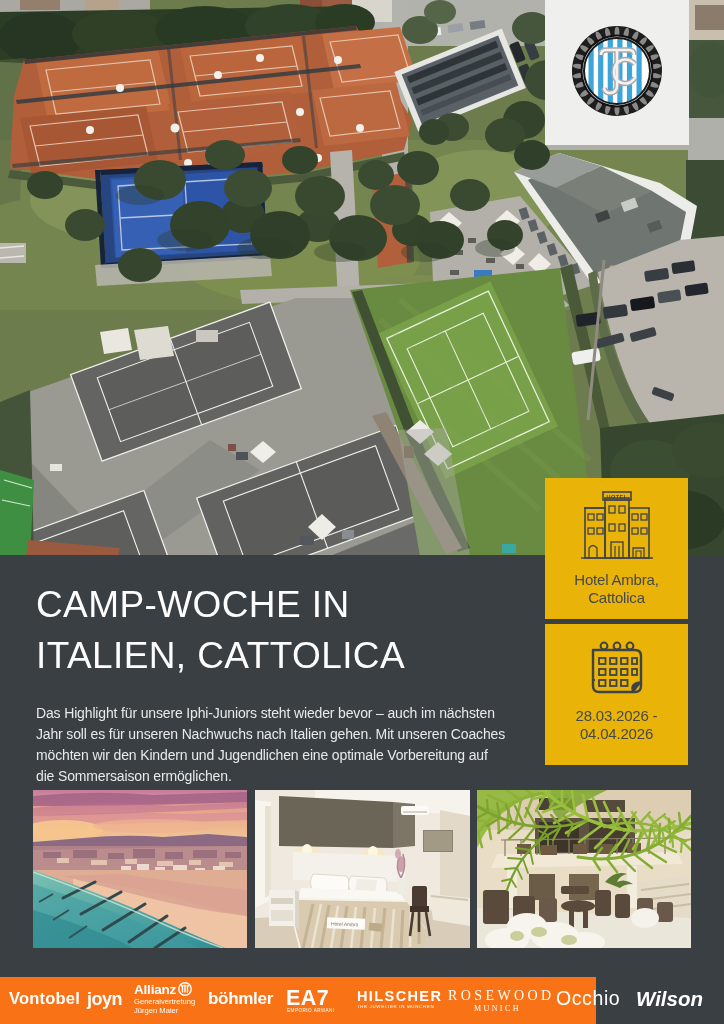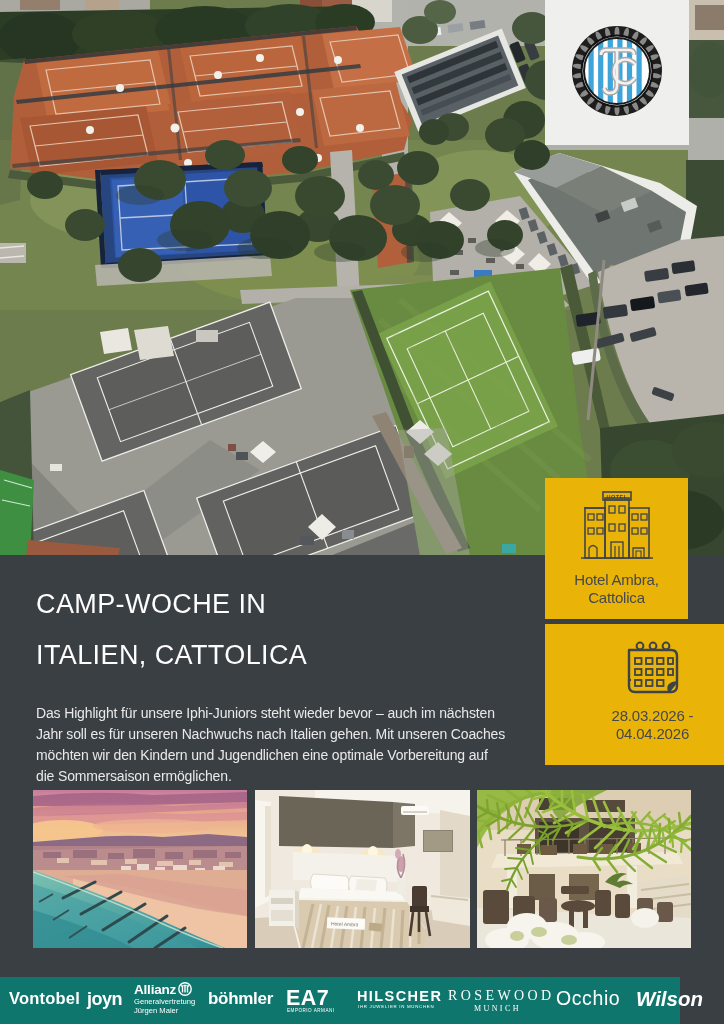--- a/index.html
+++ b/index.html
@@ -3,24 +3,24 @@
 <meta charset="utf-8">
 <style>
   html,body{margin:0;padding:0;}
   body{width:724px;height:1024px;overflow:hidden;font-family:"Liberation Sans",sans-serif;background:#3a3f44;}
   .page{position:relative;width:724px;height:1024px;}
   .aerial{position:absolute;left:0;top:0;}
   .logobox{position:absolute;left:545px;top:0;width:144px;height:145px;background:#efefed;}
   .darksec{position:absolute;left:0;top:555px;width:724px;height:422px;background:#3a3f44;}
   .infobox{position:absolute;left:545px;width:143px;background:#eab308;color:#44494d;text-align:center;}
   .infobox .txt{font-size:15px;line-height:17.5px;color:#45494c;letter-spacing:-0.2px;}
-  h1{position:absolute;left:36px;top:579px;margin:0;color:#fdfdfd;font-weight:400;font-size:27px;line-height:51px;letter-spacing:0.4px;font-family:"Liberation Sans",sans-serif;}
+  h1{position:absolute;left:36px;top:579px;margin:0;color:#fdfdfd;font-weight:400;font-size:37px;line-height:51px;letter-spacing:0.4px;font-family:"Liberation Sans",sans-serif;}
   .para{position:absolute;left:36px;top:691px;color:#e9e9e9;font-size:14px;line-height:21px;letter-spacing:-0.15px;white-space:nowrap;margin-top:12px;}
   .photo{position:absolute;top:790px;height:158px;}
-  .footer{position:absolute;left:0;top:977px;width:680px;height:47px;background:#0f766e;}
+  .footer{position:absolute;left:0;top:977px;width:596px;height:47px;background:#f97316;}
 </style>
 </head>
 <body>
 <div class="page">
 
 <svg class="aerial" width="724" height="556" viewBox="0 0 724 556">
 
   <rect x="0" y="0" width="724" height="556" fill="#6d7c4d"></rect>
   <rect x="0" y="140" width="724" height="170" fill="#75854f"></rect>
 
@@ -468,21 +468,21 @@
     <path d="M11,70 L11,60 Q15,55 19,60 L19,70" stroke-width="1.3"></path>
     <path d="M55,70 L55,60 L66,60 L66,70" stroke-width="1.3"></path>
     <path d="M58,70 L58,63 L63,63 L63,70" stroke-width="1.1"></path>
   </g>
   <text x="39" y="10.6" text-anchor="middle" font-family="Liberation Sans" font-size="5.5" font-weight="bold" fill="#40454a" letter-spacing="0.5">HOTEL</text>
 </svg>
   
   <div class="txt">Hotel Ambra,<br>Cattolica</div>
 </div>
 
-<div class="infobox" id="datebox" style="top:624px;height:141px;padding-left:36px;">
+<div class="infobox" id="datebox" style="top:624px;height:141px;">
   
   <svg id="calicon" width="64" height="62" viewBox="0 0 64 62" style="margin-top:14px;margin-bottom:3px;">
   <g fill="none" stroke="#3e4347" stroke-width="2.4" stroke-linecap="round" stroke-linejoin="round">
 
     <path d="M8,12 L50,12 Q56,12 56,18 L56,48 Q56,54 50,54 L14,54 Q8,54 8,48 Z"></path>
 
     <circle cx="19" cy="8" r="3.4" stroke-width="2"></circle>
     <circle cx="32" cy="8" r="3.4" stroke-width="2"></circle>
     <circle cx="45" cy="8" r="3.4" stroke-width="2"></circle>
 

